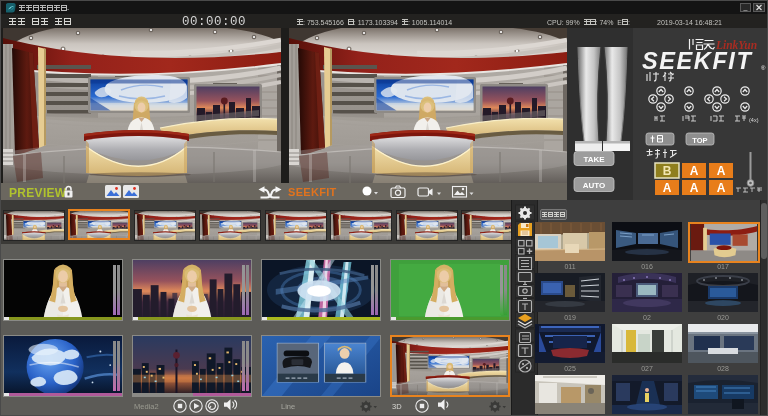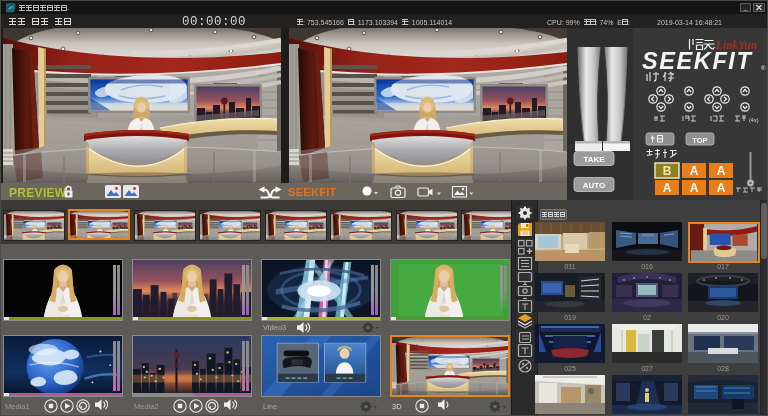--- a/index.html
+++ b/index.html
@@ -681,35 +681,20 @@
   <div class="vimg">
    <svg width="118" height="60" viewBox="0 0 120 62" preserveAspectRatio="none">
             <use href="#abstractblue"></use>
           </svg>
    <div class="abs" style="right:6px;top:5px;bottom:5px;width:3px;background:linear-gradient(#969696 0 55%,#a06ab8)"></div>
    <div class="abs" style="right:2px;top:5px;bottom:5px;width:3px;background:linear-gradient(#8a8a8a 0 50%,#9a62b0)"></div>
    <div class="abs" style="left:0;bottom:0;width:118px;height:3px;background:#a8b81e">
             <div class="abs" style="left:0;top:0;width:5px;height:3px;background:#e8e8e8"></div>
           </div>
   </div>
-  <div class="vlabel">
-          <span class="abs" style="left:2px;top:2px;color:#b0b0a8">Video3</span>
-   <svg class="abs" style="left:36px;top:1px" width="14" height="11" viewBox="0 0 14 11">
-            <polygon points="0,3.2 3,3.2 6.5,0 6.5,11 3,7.8 0,7.8" fill="#f0f0f0"></polygon>
-            <path d="M8.5,2.5 q2.8,3 0,6 M10.5,1 q4.4,4.5 0,9" stroke="#f0f0f0" stroke-width="1.1" fill="none"></path>
-          </svg>
-   <svg class="abs" style="left:100px;top:0px" width="18" height="13" viewBox="0 0 18 13">
-            <circle cx="7" cy="6.5" r="4.6" fill="#3a3a38"></circle>
-            <g stroke="#3a3a38" stroke-width="1.6">
-              <path d="M7,0.8 V2.5 M7,10.5 V12.2 M1.3,6.5 H3 M11,6.5 H12.7 M3,2.5 L4.2,3.7 M9.8,9.3 L11,10.5 M11,2.5 L9.8,3.7 M4.2,9.3 L3,10.5"></path>
-            </g>
-            <circle cx="7" cy="6.5" r="1.8" fill="#6a6a68"></circle>
-            <path d="M14.5,6 l3.5,0 l-1.75,2.2 Z" fill="#3a3a38"></path>
-          </svg>
-  </div>
  </div>
 
  <div class="vpanel" style="left:389px;top:15px">
   <div class="vimg">
    <svg width="118" height="60" viewBox="0 0 120 62" preserveAspectRatio="none">
             <rect width="120" height="62" fill="#3fa03c"></rect>
             <rect x="8" y="4" width="104" height="54" fill="#44aa41"></rect>
             <use href="#anchor2" x="-6"></use>
           </svg>
    <div class="abs" style="right:6px;top:5px;bottom:5px;width:3px;background:linear-gradient(#969696 0 55%,#3da83a)"></div>
@@ -723,36 +708,20 @@
  <div class="vpanel" style="left:2px;top:91px">
   <div class="vimg">
    <svg width="118" height="60" viewBox="0 0 120 62" preserveAspectRatio="none">
             <use href="#globe"></use>
           </svg>
    <div class="abs" style="right:6px;top:5px;bottom:5px;width:3px;background:linear-gradient(#8a8a8a 0 45%,#c06ab0)"></div>
    <div class="abs" style="right:2px;top:5px;bottom:5px;width:3px;background:linear-gradient(#8a8a8a 0 40%,#b862a8)"></div>
    <div class="abs" style="left:0;bottom:0;width:118px;height:3px;background:#b05a9a">
             <div class="abs" style="left:0;top:0;width:5px;height:3px;background:#e8e8e8"></div>
           </div>
-  </div>
-  <div class="vlabel" style="height:18px">
-   <span class="abs" style="left:2px;top:5px;color:#9a9a90">Media1</span>
-   <svg class="abs" style="left:40px;top:1px" width="78" height="16" viewBox="0 0 78 16">
-    <g stroke="#ececec" stroke-width="1.1" fill="none">
-     <circle cx="8" cy="8" r="6.2"></circle>
-              <rect x="5.8" y="5.8" width="4.4" height="4.4" fill="#ececec" stroke="none"></rect>
-     <circle cx="24" cy="8" r="6.2"></circle>
-              <path d="M22,5 L27.5,8 L22,11 Z" fill="#ececec" stroke="none"></path>
-     <circle cx="40" cy="8" r="6.2"></circle>
-              <path d="M36.5,8 a3.5,3.5 0 1 1 1.2,2.6" stroke-width="1.2"></path>
-              <path d="M36,8.2 l1.6,2 l1.4,-2.2" fill="none"></path>
-    </g>
-    <polygon points="52,4.6 55,4.6 58.5,1.2 58.5,12.2 55,8.8 52,8.8" fill="#f0f0f0"></polygon>
-    <path d="M60.5,3.6 q2.8,3 0,6 M62.5,2 q4.4,4.5 0,9" stroke="#f0f0f0" stroke-width="1.1" fill="none"></path>
-   </svg>
   </div>
  </div>
 
  <div class="vpanel" style="left:131px;top:91px">
   <div class="vimg">
    <svg width="118" height="60" viewBox="0 0 120 62" preserveAspectRatio="none">
             <use href="#nightcity"></use>
           </svg>
    <div class="abs" style="right:6px;top:5px;bottom:5px;width:3px;background:linear-gradient(#8a8a8a 0 45%,#c06ab0)"></div>
    <div class="abs" style="right:2px;top:5px;bottom:5px;width:3px;background:linear-gradient(#8a8a8a 0 40%,#b862a8)"></div>
@@ -778,21 +747,21 @@
   </div>
  </div>
 
  <div class="vpanel" style="left:260px;top:91px">
   <div class="vimg">
    <svg width="118" height="60" viewBox="0 0 120 62" preserveAspectRatio="none">
             <use href="#linepanel"></use>
           </svg>
   </div>
   <div class="vlabel" style="height:18px">
-   <span class="abs" style="left:2px;top:5px;color:#a8a8a0">Line</span>
+   <span class="abs" style="left:20px;top:5px;color:#a8a8a0">Line</span>
    <svg class="abs" style="left:98px;top:3px" width="18" height="13" viewBox="0 0 18 13">
             <circle cx="7" cy="6.5" r="4.6" fill="#3a3a38"></circle>
             <g stroke="#3a3a38" stroke-width="1.6">
               <path d="M7,0.8 V2.5 M7,10.5 V12.2 M1.3,6.5 H3 M11,6.5 H12.7 M3,2.5 L4.2,3.7 M9.8,9.3 L11,10.5 M11,2.5 L9.8,3.7 M4.2,9.3 L3,10.5"></path>
             </g>
             <circle cx="7" cy="6.5" r="1.8" fill="#6a6a68"></circle>
             <path d="M14.5,6 l3.5,0 l-1.75,2.2 Z" fill="#3a3a38"></path>
           </svg>
   </div>
  </div>

